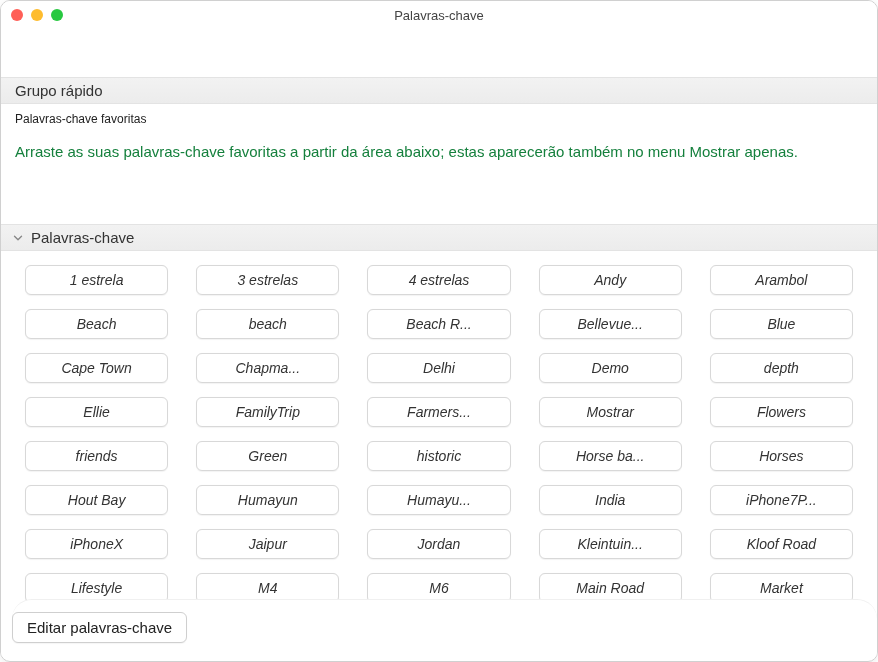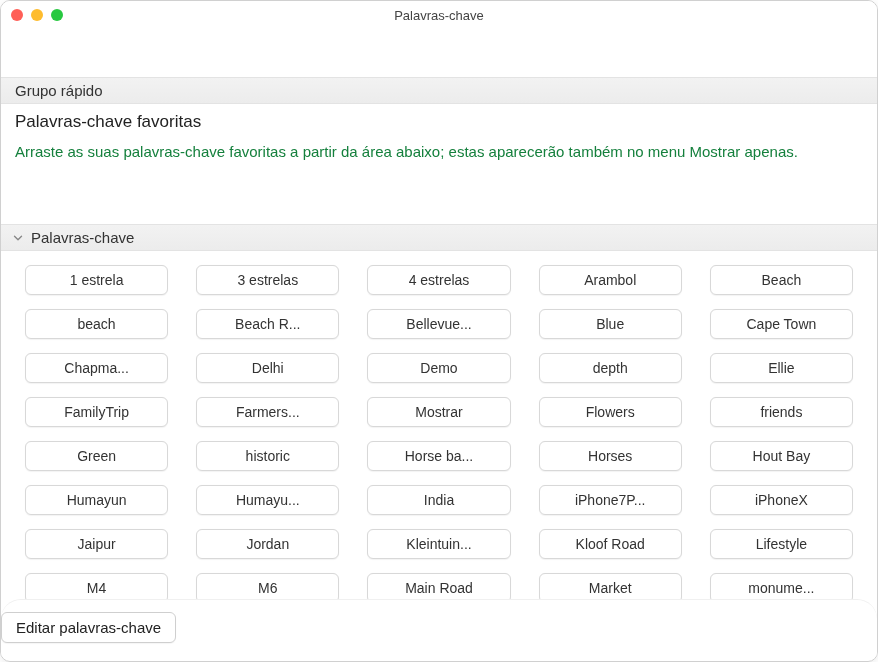--- a/index.html
+++ b/index.html
@@ -68,32 +68,33 @@
       width: 14px;
       height: 14px;
       flex-shrink: 0;
       color: #888;
     }
     .favorites-block {
       padding: 8px 14px 14px 14px;
       background: #fff;
     }
     .favorites-title {
-      font-size: 17px;
+      font-size: 12px;
       color: #222;
-      margin-bottom: 10px;
+      margin-bottom: 16px;
     }
     .favorites-desc {
       font-size: 15px;
       color: #15803d;
       line-height: 1.35;
     }
     .keywords-scroll {
       padding: 14px 24px 10px 24px;
       background: #fff;
+      font-style: italic;
     }
     .keywords-grid {
       display: grid;
       grid-template-columns: repeat(5, 1fr);
       gap: 14px 28px;
     }
     .keyword-chip {
       background: #fff;
       border: 1px solid #d8d8d8;
       border-radius: 6px;
@@ -102,21 +103,21 @@
       color: #333;
       text-align: center;
       white-space: nowrap;
       overflow: hidden;
       text-overflow: ellipsis;
       cursor: default;
       box-shadow: 0 0.5px 1px rgba(0,0,0,0.05);
     }
     .footer {
       position: absolute;
-      left: 0;
+      left: 11px;
       right: 0;
       bottom: 0;
       padding: 12px 18px 18px 0;
       background: #fff;
       border-top: 1px solid #f0f0f0;
       border-radius: 20px;
     }
     .edit-button {
       background: #fff;
       border: 1px solid #cfcfcf;
@@ -154,20 +155,21 @@
     <path d="M4 6 L8 10 L12 6" stroke="currentColor" stroke-width="1.6" fill="none" stroke-linecap="round" stroke-linejoin="round"></path>
   </svg>
   <span>Palavras-chave</span>
 </div>
 
 <div class="keywords-scroll">
   <div class="keywords-grid" id="keywords-grid">
       <div class="keyword-chip">1 estrela</div>
       <div class="keyword-chip">3 estrelas</div>
       <div class="keyword-chip">4 estrelas</div>
+      <div class="keyword-chip">Andy</div>
       <div class="keyword-chip">Arambol</div>
       <div class="keyword-chip">Beach</div>
       <div class="keyword-chip">beach</div>
       <div class="keyword-chip">Beach R...</div>
       <div class="keyword-chip">Bellevue...</div>
       <div class="keyword-chip">Blue</div>
       <div class="keyword-chip">Cape Town</div>
       <div class="keyword-chip">Chapma...</div>
       <div class="keyword-chip">Delhi</div>
       <div class="keyword-chip">Demo</div>

